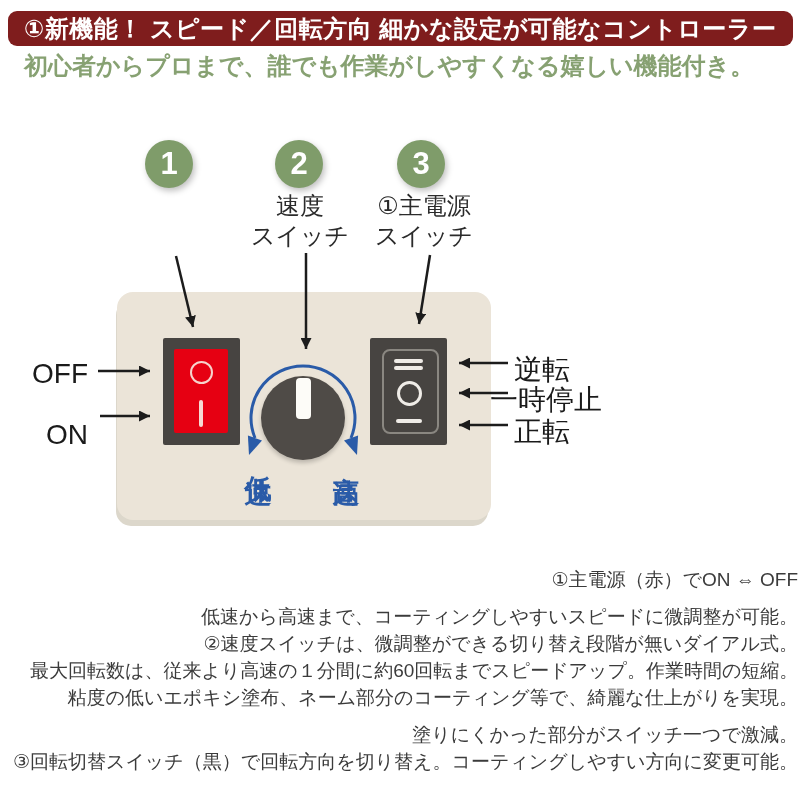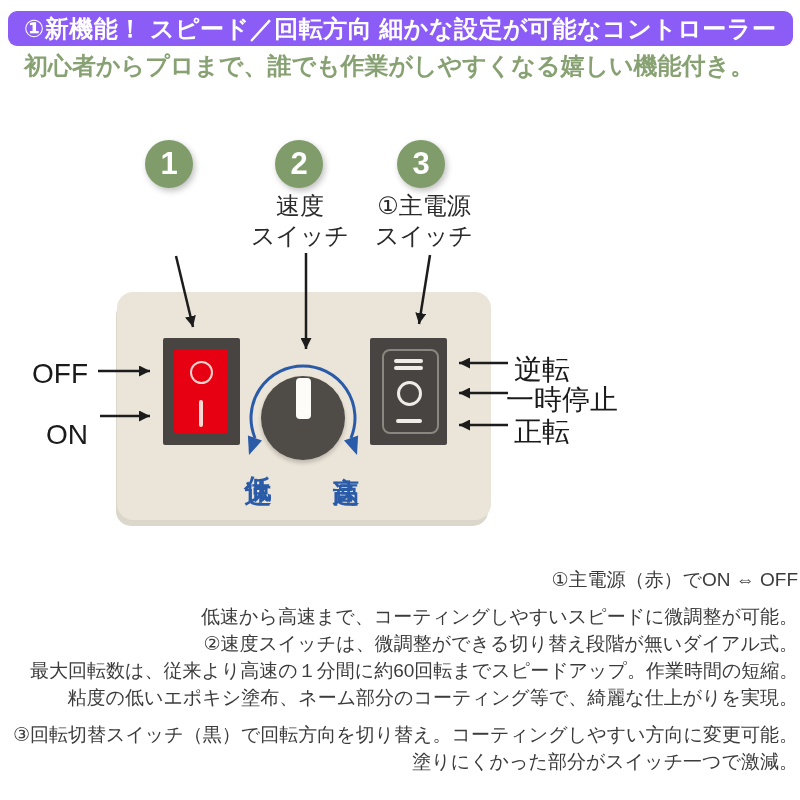--- a/index.html
+++ b/index.html
@@ -4,21 +4,21 @@
 <style>
   html,body{margin:0;padding:0;}
   body{
     width:800px;height:800px;background:#ffffff;position:relative;
     font-family:"Liberation Sans","DejaVu Sans",sans-serif;color:#333;
     overflow:hidden;
   }
   .abs{position:absolute;}
   
   .banner{
-    left:8px;top:11px;width:769px;height:35px;background:#8b5cf6;border-radius:9px;
+    left:8px;top:11px;width:769px;height:35px;background:#7f1d1d;border-radius:9px;
     color:#fff;font-weight:bold;font-size:24px;line-height:35px;padding-left:16px;
     white-space:nowrap;letter-spacing:.5px;
   }
   .subtitle{
     left:24px;top:50px;color:#87a172;font-weight:bold;font-size:24px;white-space:nowrap;
   }
   
   .num-circle{
     width:48px;height:48px;border-radius:50%;background:#7f9c6a;color:#fff;
     font-size:31px;font-weight:bold;display:flex;align-items:center;justify-content:center;
@@ -98,21 +98,21 @@
 <div class="abs rot-inner"></div>
 <div class="abs rline" style="left:394px;top:359px;width:29px;"></div>
 <div class="abs rline" style="left:394px;top:366px;width:29px;"></div>
 <div class="abs rcircle"></div>
 <div class="abs rline" style="left:396px;top:419px;width:26px;"></div>
 
 <div class="abs side-label off-on" style="top:358px;">OFF</div>
 <div class="abs side-label off-on" style="top:403px;margin-top:16px;">ON</div>
 
 <div class="abs side-label" style="left:514px;top:351px;">逆転</div>
-<div class="abs side-label" style="left:506px;top:381px;">一時停止</div>
+<div class="abs side-label" style="left:490px;top:381px;">一時停止</div>
 <div class="abs side-label" style="left:514px;top:413px;">正転</div>
 
 <div class="abs speed-label" style="left:243px;">低速</div>
 <div class="abs speed-label" style="left:331px;">高速</div>
 
 <svg class="overlay" width="800" height="565" viewBox="0 0 800 565">
   <defs>
     <marker id="ah" markerUnits="userSpaceOnUse" markerWidth="13" markerHeight="11" refX="11" refY="5.5" orient="auto">
       <polygon points="0,0 11,5.5 0,11" fill="#1c1c1c"></polygon>
     </marker>
@@ -138,16 +138,16 @@
   <div class="note-block">
     <div class="note-line">①主電源（赤）でON ⇔ OFF</div>
   </div>
   <div class="note-block">
     <div class="note-line indent">低速から高速まで、コーティングしやすいスピードに微調整が可能。</div>
     <div class="note-line">②速度スイッチは、微調整ができる切り替え段階が無いダイアル式。</div>
     <div class="note-line indent">最大回転数は、従来より高速の１分間に約60回転までスピードアップ。作業時間の短縮。</div>
     <div class="note-line indent">粘度の低いエポキシ塗布、ネーム部分のコーティング等で、綺麗な仕上がりを実現。</div>
   </div>
   <div class="note-block">
+    <div class="note-line indent">塗りにくかった部分がスイッチ一つで激減。</div>
     <div class="note-line">③回転切替スイッチ（黒）で回転方向を切り替え。コーティングしやすい方向に変更可能。</div>
-    <div class="note-line indent">塗りにくかった部分がスイッチ一つで激減。</div>
   </div>
 </div>
 
 </body></html>

